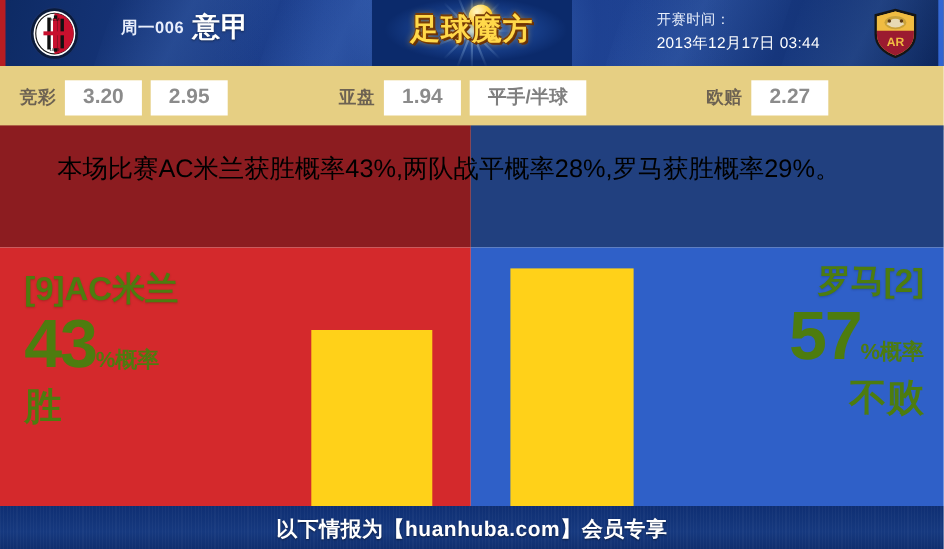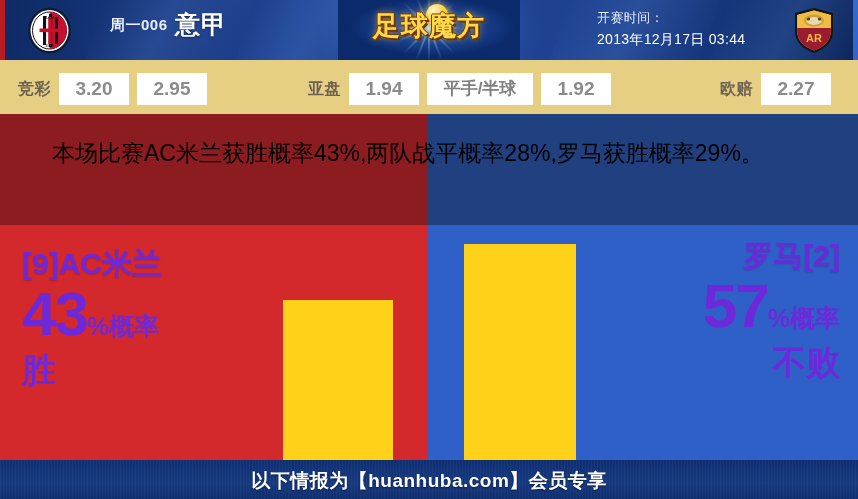--- a/index.html
+++ b/index.html
@@ -70,29 +70,29 @@
 
   
   .panels{position:absolute;left:0;top:225px;width:858px;height:235px;}
   .panel-left{position:absolute;left:0;top:0;width:428px;height:235px;background:#d4292c;}
   .panel-right{position:absolute;left:428px;top:0;width:430px;height:235px;background:#2f60c8;}
 
   .bar{position:absolute;background:#ffd119;}
   .bar-left{left:283px;top:75px;width:110px;height:160px;}
   .bar-right{left:464px;top:19px;width:112px;height:216px;}
 
-  .team-block{position:absolute;color:#6d28d9;}
+  .team-block{position:absolute;color:#4d7c0f;}
   .tb-left{left:22px;top:22px;width:250px;text-align:left;}
   .tb-right{right:18px;top:14px;width:270px;text-align:right;}
 
   .team-name{font-size:30px;font-weight:bold;line-height:34px;letter-spacing:0px;
     text-shadow:0 1px 2px rgba(0,0,0,.18);}
   .pct-row{line-height:1;white-space:nowrap;}
   .pct-num{font-size:62px;font-weight:bold;letter-spacing:-2px;vertical-align:baseline;}
-  .pct-suffix{font-size:25px;font-weight:bold;letter-spacing:0px;vertical-align:baseline;}
+  .pct-suffix{font-size:20px;font-weight:bold;letter-spacing:0px;vertical-align:baseline;}
   .verdict{font-size:34px;font-weight:bold;line-height:38px;margin-top:6px;}
 
   .tb-left .pct-row{margin-top:2px;}
   .tb-right .pct-row{margin-top:2px;}
 
   
   .footer{position:absolute;left:0;top:460px;width:858px;height:52px;
     background:linear-gradient(180deg,#0f2f73 0%,#16397f 45%,#0c2661 100%);}
   .footer-stripe{position:absolute;left:0;top:0;width:858px;height:39px;opacity:.30;
     background:repeating-linear-gradient(90deg,rgba(255,255,255,.10) 0 1px,rgba(255,255,255,0) 1px 3px);}
@@ -167,21 +167,20 @@
     <div class="odds-group g1">
       <span class="odds-label">竞彩</span>
       <span class="odds-cell">3.20</span>
       <span class="odds-cell">2.95</span>
     </div>
 
     <div class="odds-group g2">
       <span class="odds-label">亚盘</span>
       <span class="odds-cell">1.94</span>
       <span class="odds-cell wide">平手/半球</span>
-      <span class="odds-cell">1.92</span>
     </div>
 
     <div class="odds-group g3">
       <span class="odds-label">欧赔</span>
       <span class="odds-cell">2.27</span>
 
     </div>
 
   </div>
 

